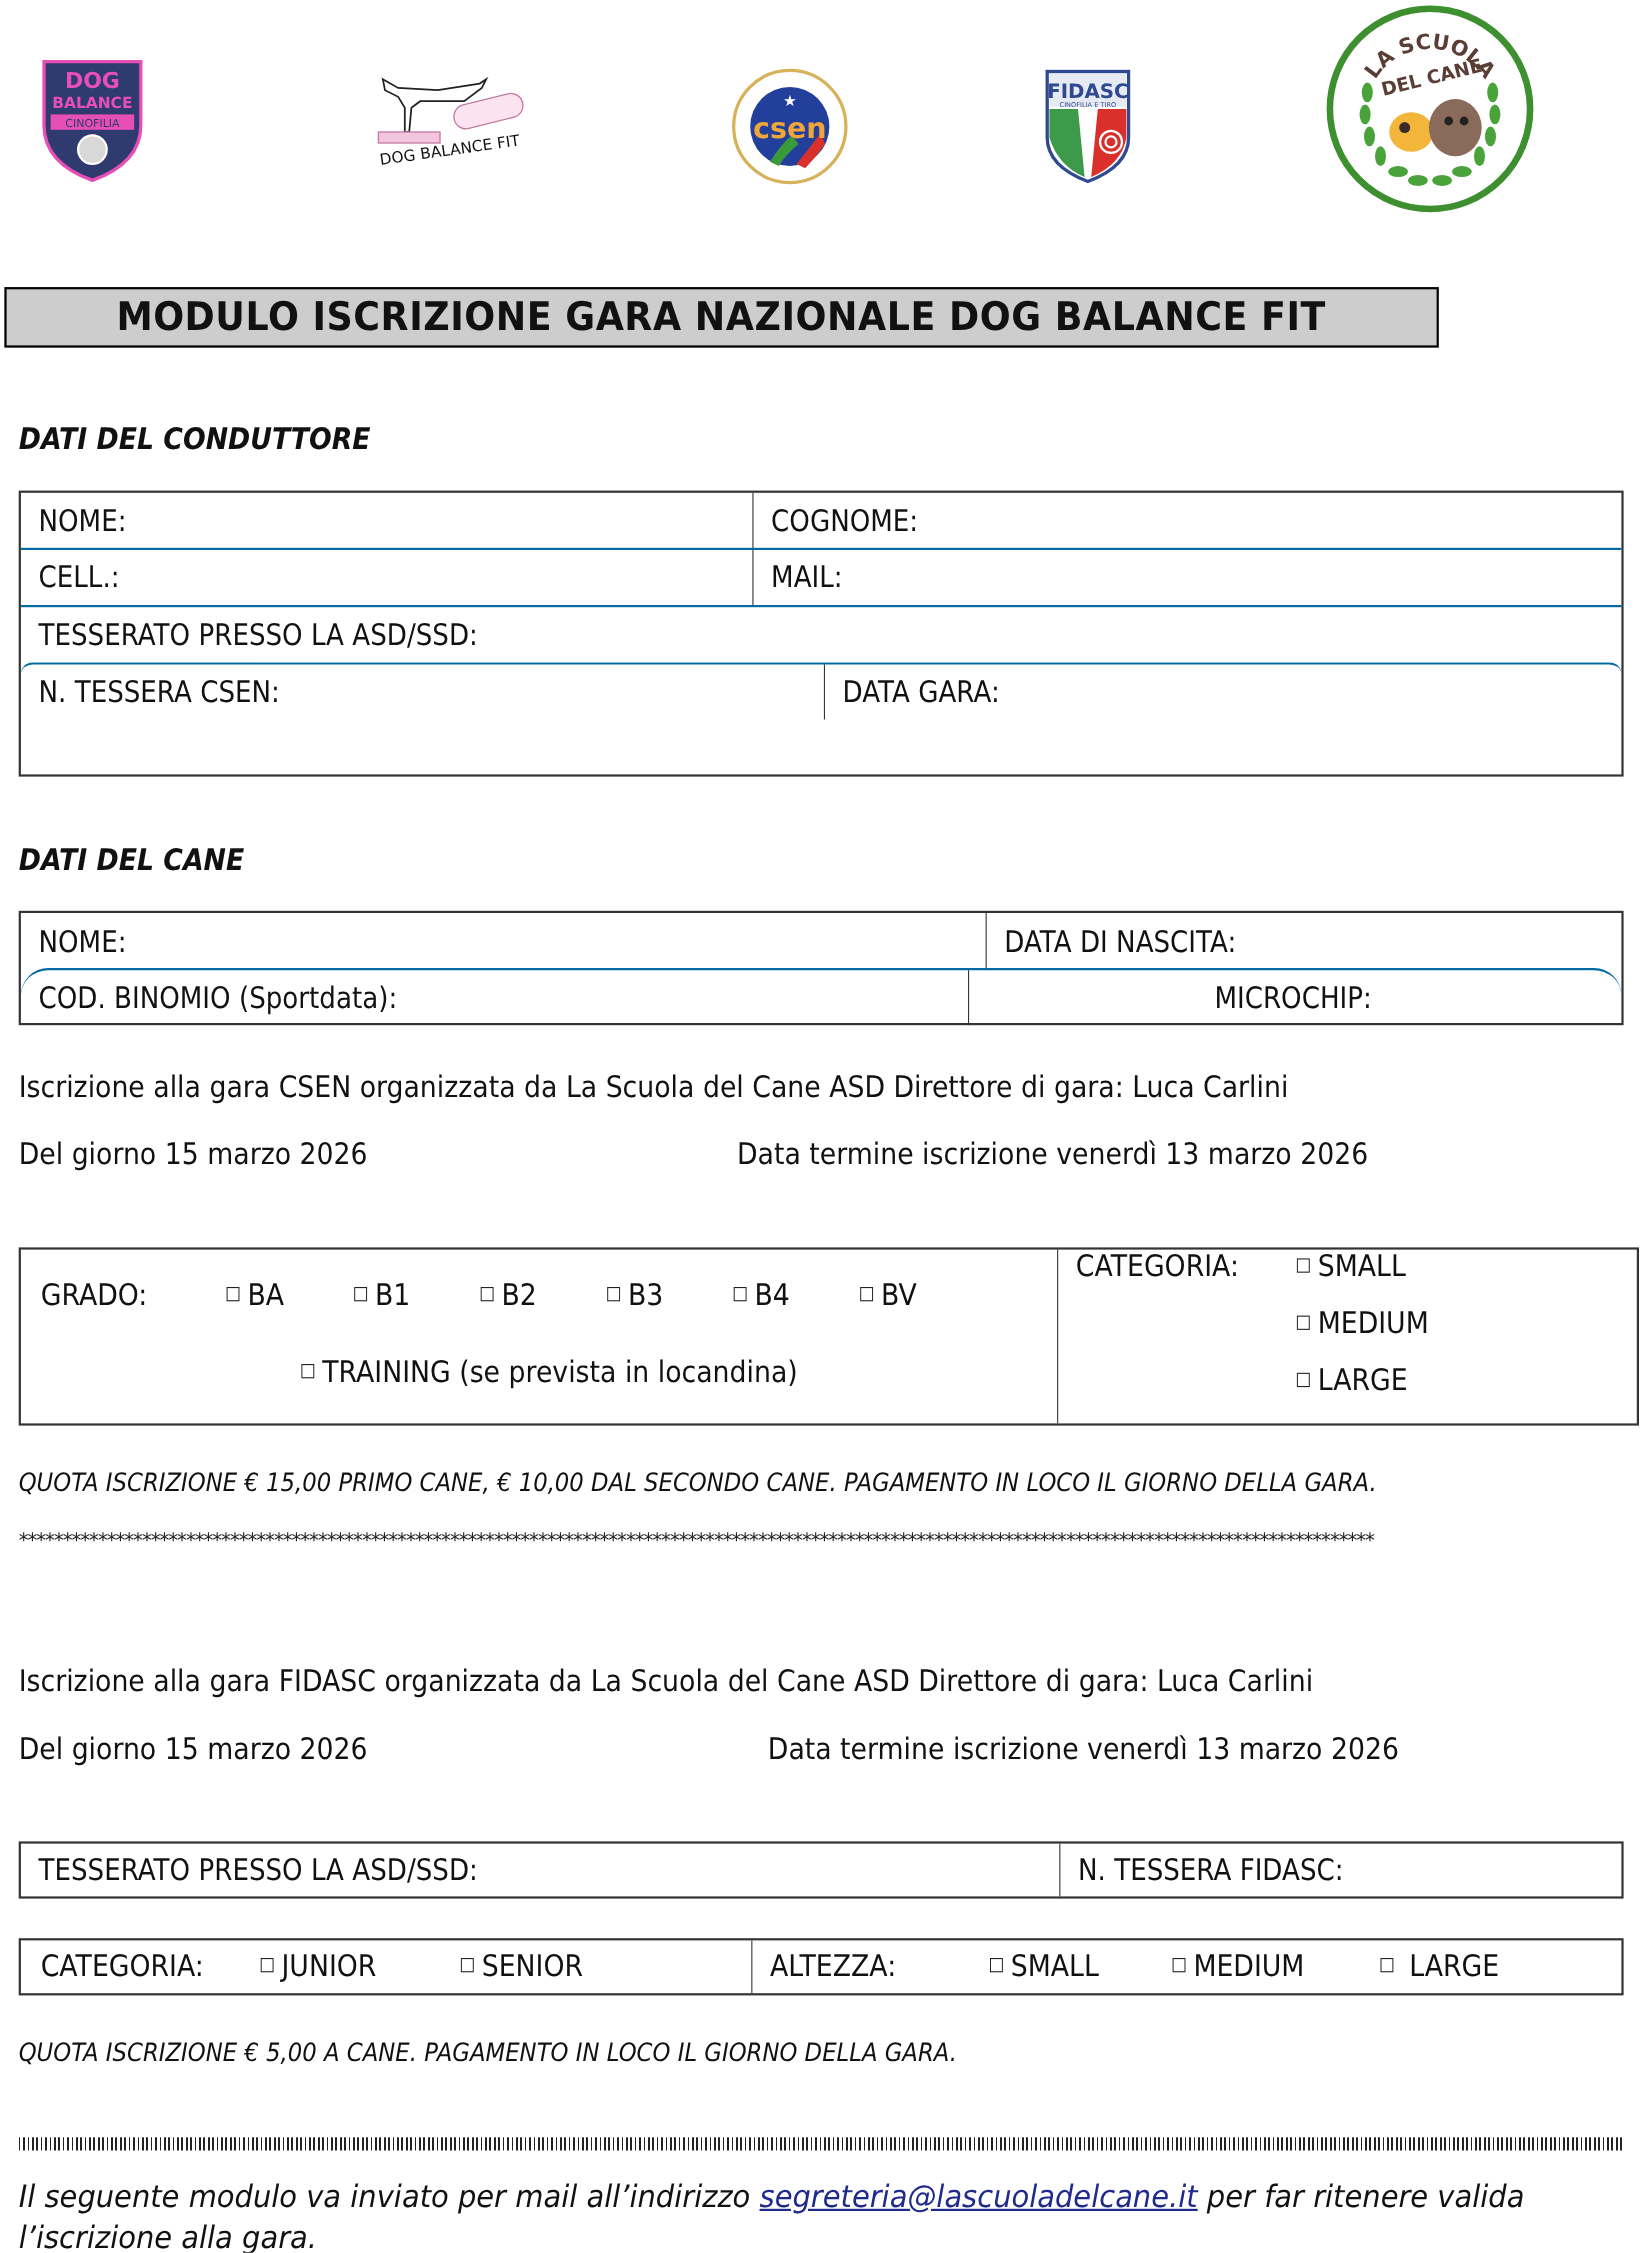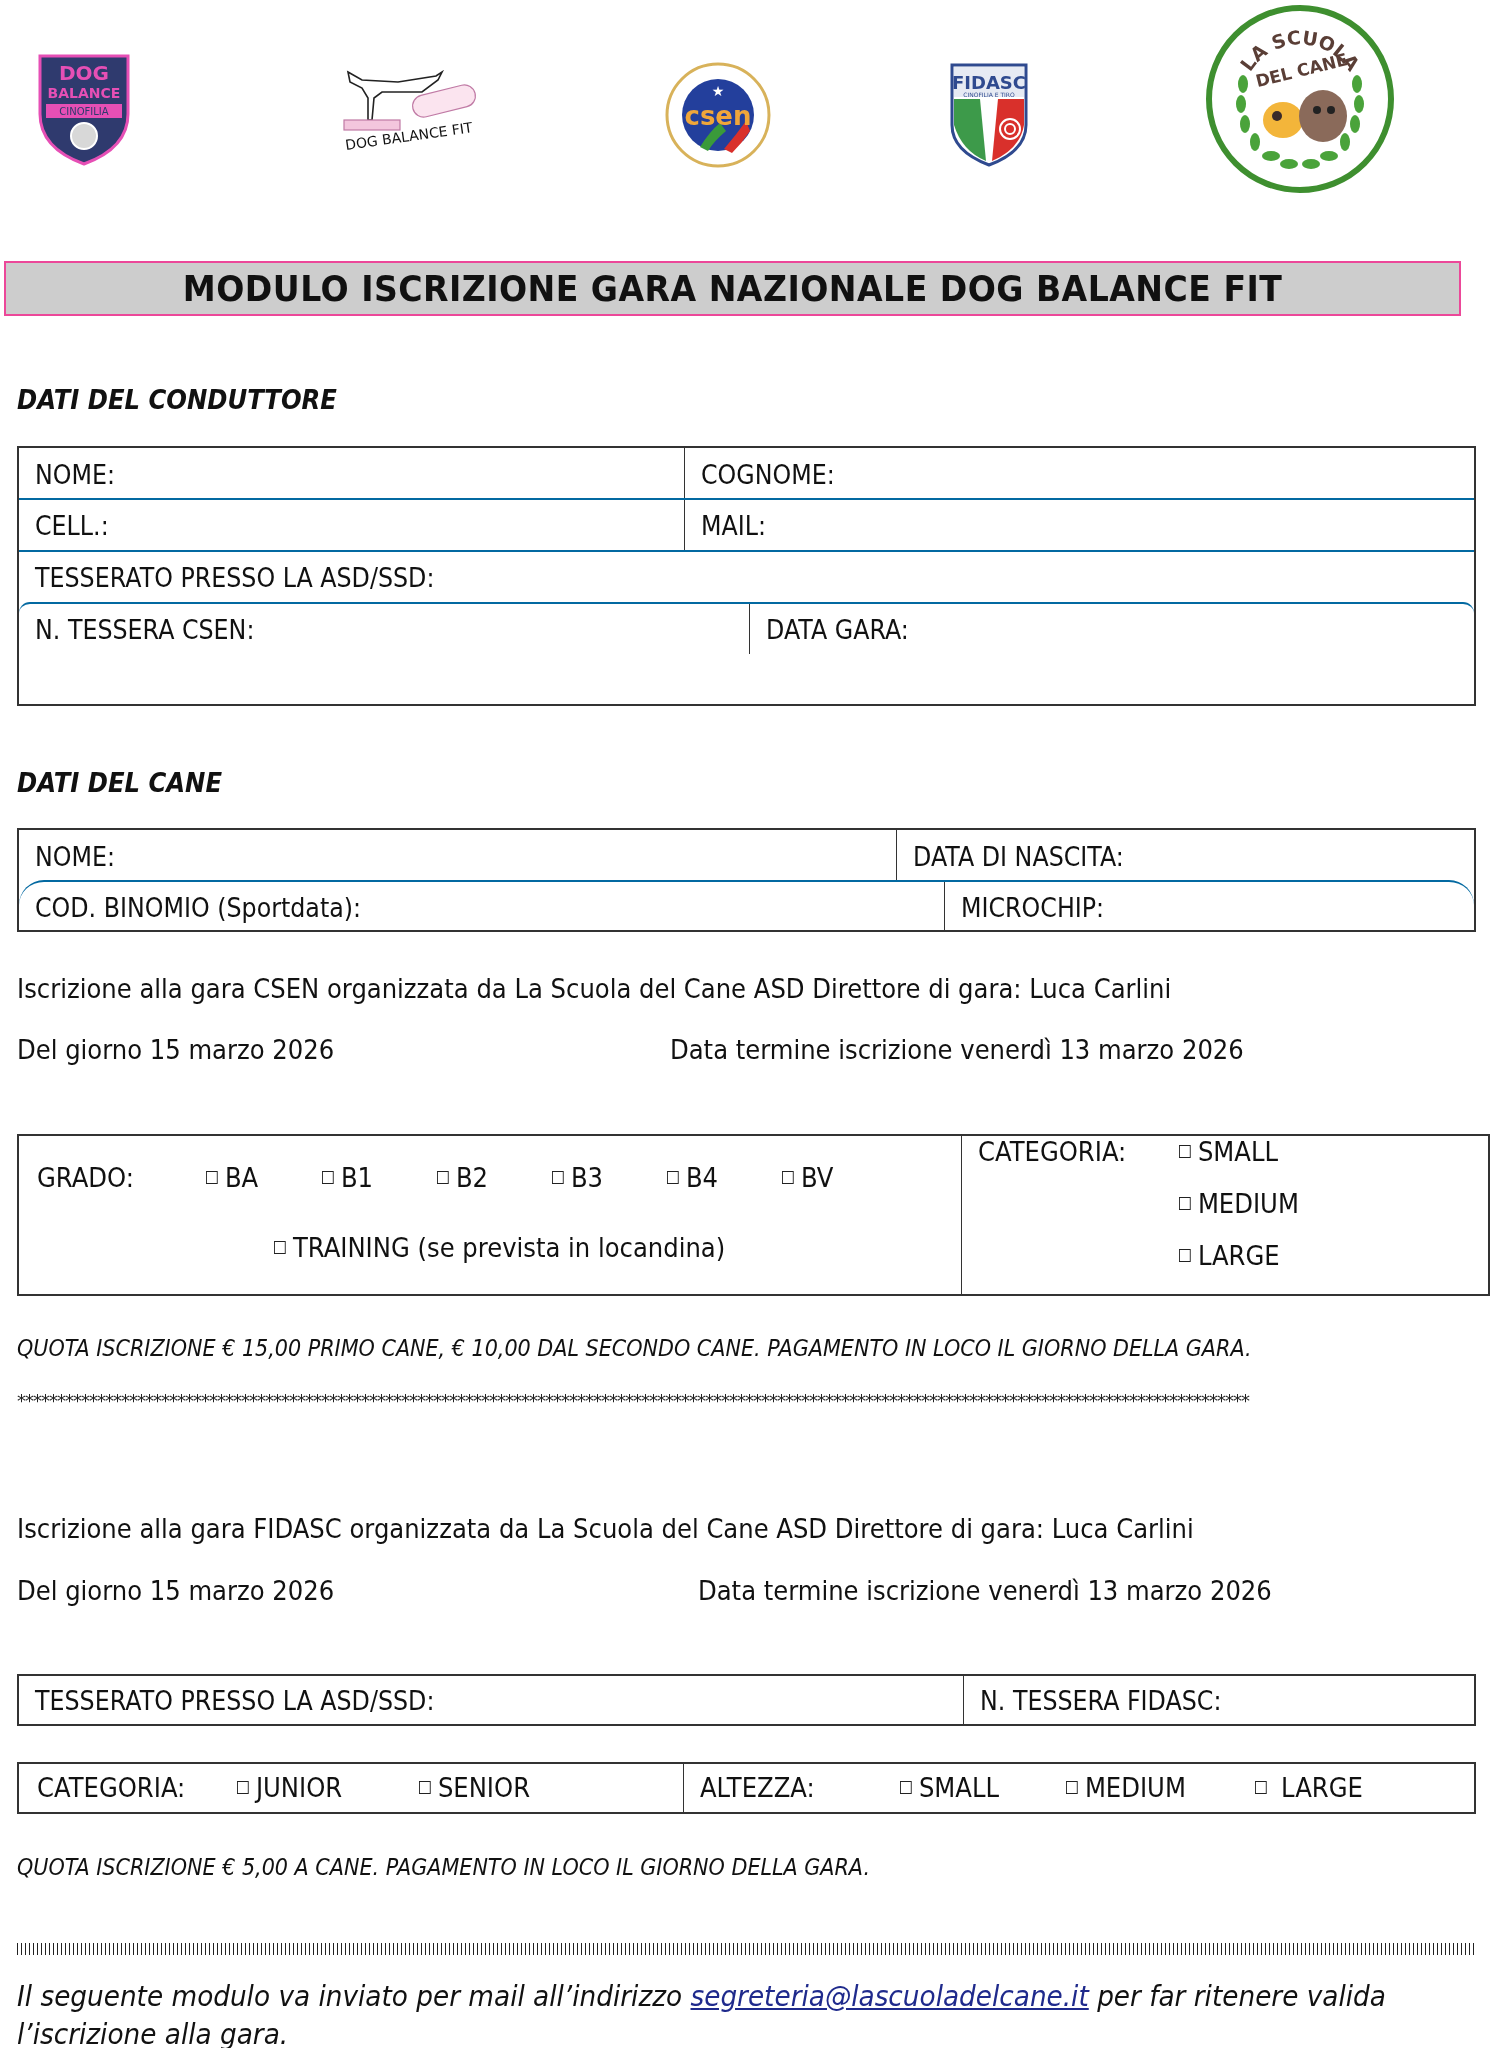--- a/index.html
+++ b/index.html
@@ -4,22 +4,22 @@
 <style>
   html, body { margin: 0; padding: 0; background: #ffffff; }
   body {
     width: 1496px; height: 2048px; position: relative; overflow: hidden;
     font-family: "DejaVu Sans", sans-serif; color: #111;
   }
   .abs { position: absolute; }
   .logo { position: absolute; }
   
   .title-box {
-    position: absolute; left: 4px; top: 261px; width: 1457px; height: 55px;
-    background: #cdcdcd; border: 2px solid #ec4899; box-sizing: border-box;
+    position: absolute; left: 4px; top: 261px; width: 1304px; height: 55px;
+    background: #cdcdcd; border: 2px solid #000000; box-sizing: border-box;
     display: flex; align-items: center; justify-content: center;
   }
   .title-box span { font-family: "DejaVu Sans", sans-serif; font-weight: bold; font-size: 36px; letter-spacing: 0.5px; transform: scaleX(0.92); display: inline-block; }
   .section-h { position: absolute; left: 17px; font-weight: bold; font-style: italic; font-size: 27px; transform: scaleX(0.9); transform-origin: left center; }
   .tbl { position: absolute; border: 2px solid #333; box-sizing: border-box; }
   .row { position: absolute; left: 0; right: 0; border-top: 2px solid #0369a1; box-sizing: border-box; }
   .row.first { border-top: none; }
   .cell { position: absolute; top: 0; bottom: 0; display: flex; align-items: center; padding-left: 16px; box-sizing: border-box; }
   .cell.div { border-left: 1.5px solid #333; }
   .lbl { font-size: 27px; transform: scaleX(0.88); transform-origin: left center; white-space: nowrap; display: inline-block; }
@@ -157,21 +157,21 @@
         <span class="lbl">NOME:</span>
       </div>
     <div class="cell div" style="left:877px; right:0;">
         <span class="lbl">DATA DI NASCITA:</span>
       </div>
   </div>
   <div class="row" style="top:50px; height:52px;border-radius:25px;">
     <div class="cell" style="left:0; width:643px;">
         <span class="lbl">COD. BINOMIO (Sportdata):</span>
       </div>
-    <div class="cell div" style="left:925px; right:0;">
+    <div class="cell div" style="left:861px; right:0;justify-content:center;">
         <span class="lbl">MICROCHIP:</span>
       </div>
   </div>
 </div>
 
 <div class="txt" style="left:17px; top:973px;">Iscrizione alla gara CSEN organizzata da La Scuola del Cane ASD  Direttore di gara: Luca Carlini</div>
 <div class="txt" style="left:17px; top:1034px;">Del giorno 15 marzo 2026</div>
 <div class="txt" style="left:670px; top:1034px;">Data termine iscrizione venerdì 13 marzo 2026</div>
 
 <div class="tbl" style="left:17px; top:1134px; width:1473px; height:162px;">

